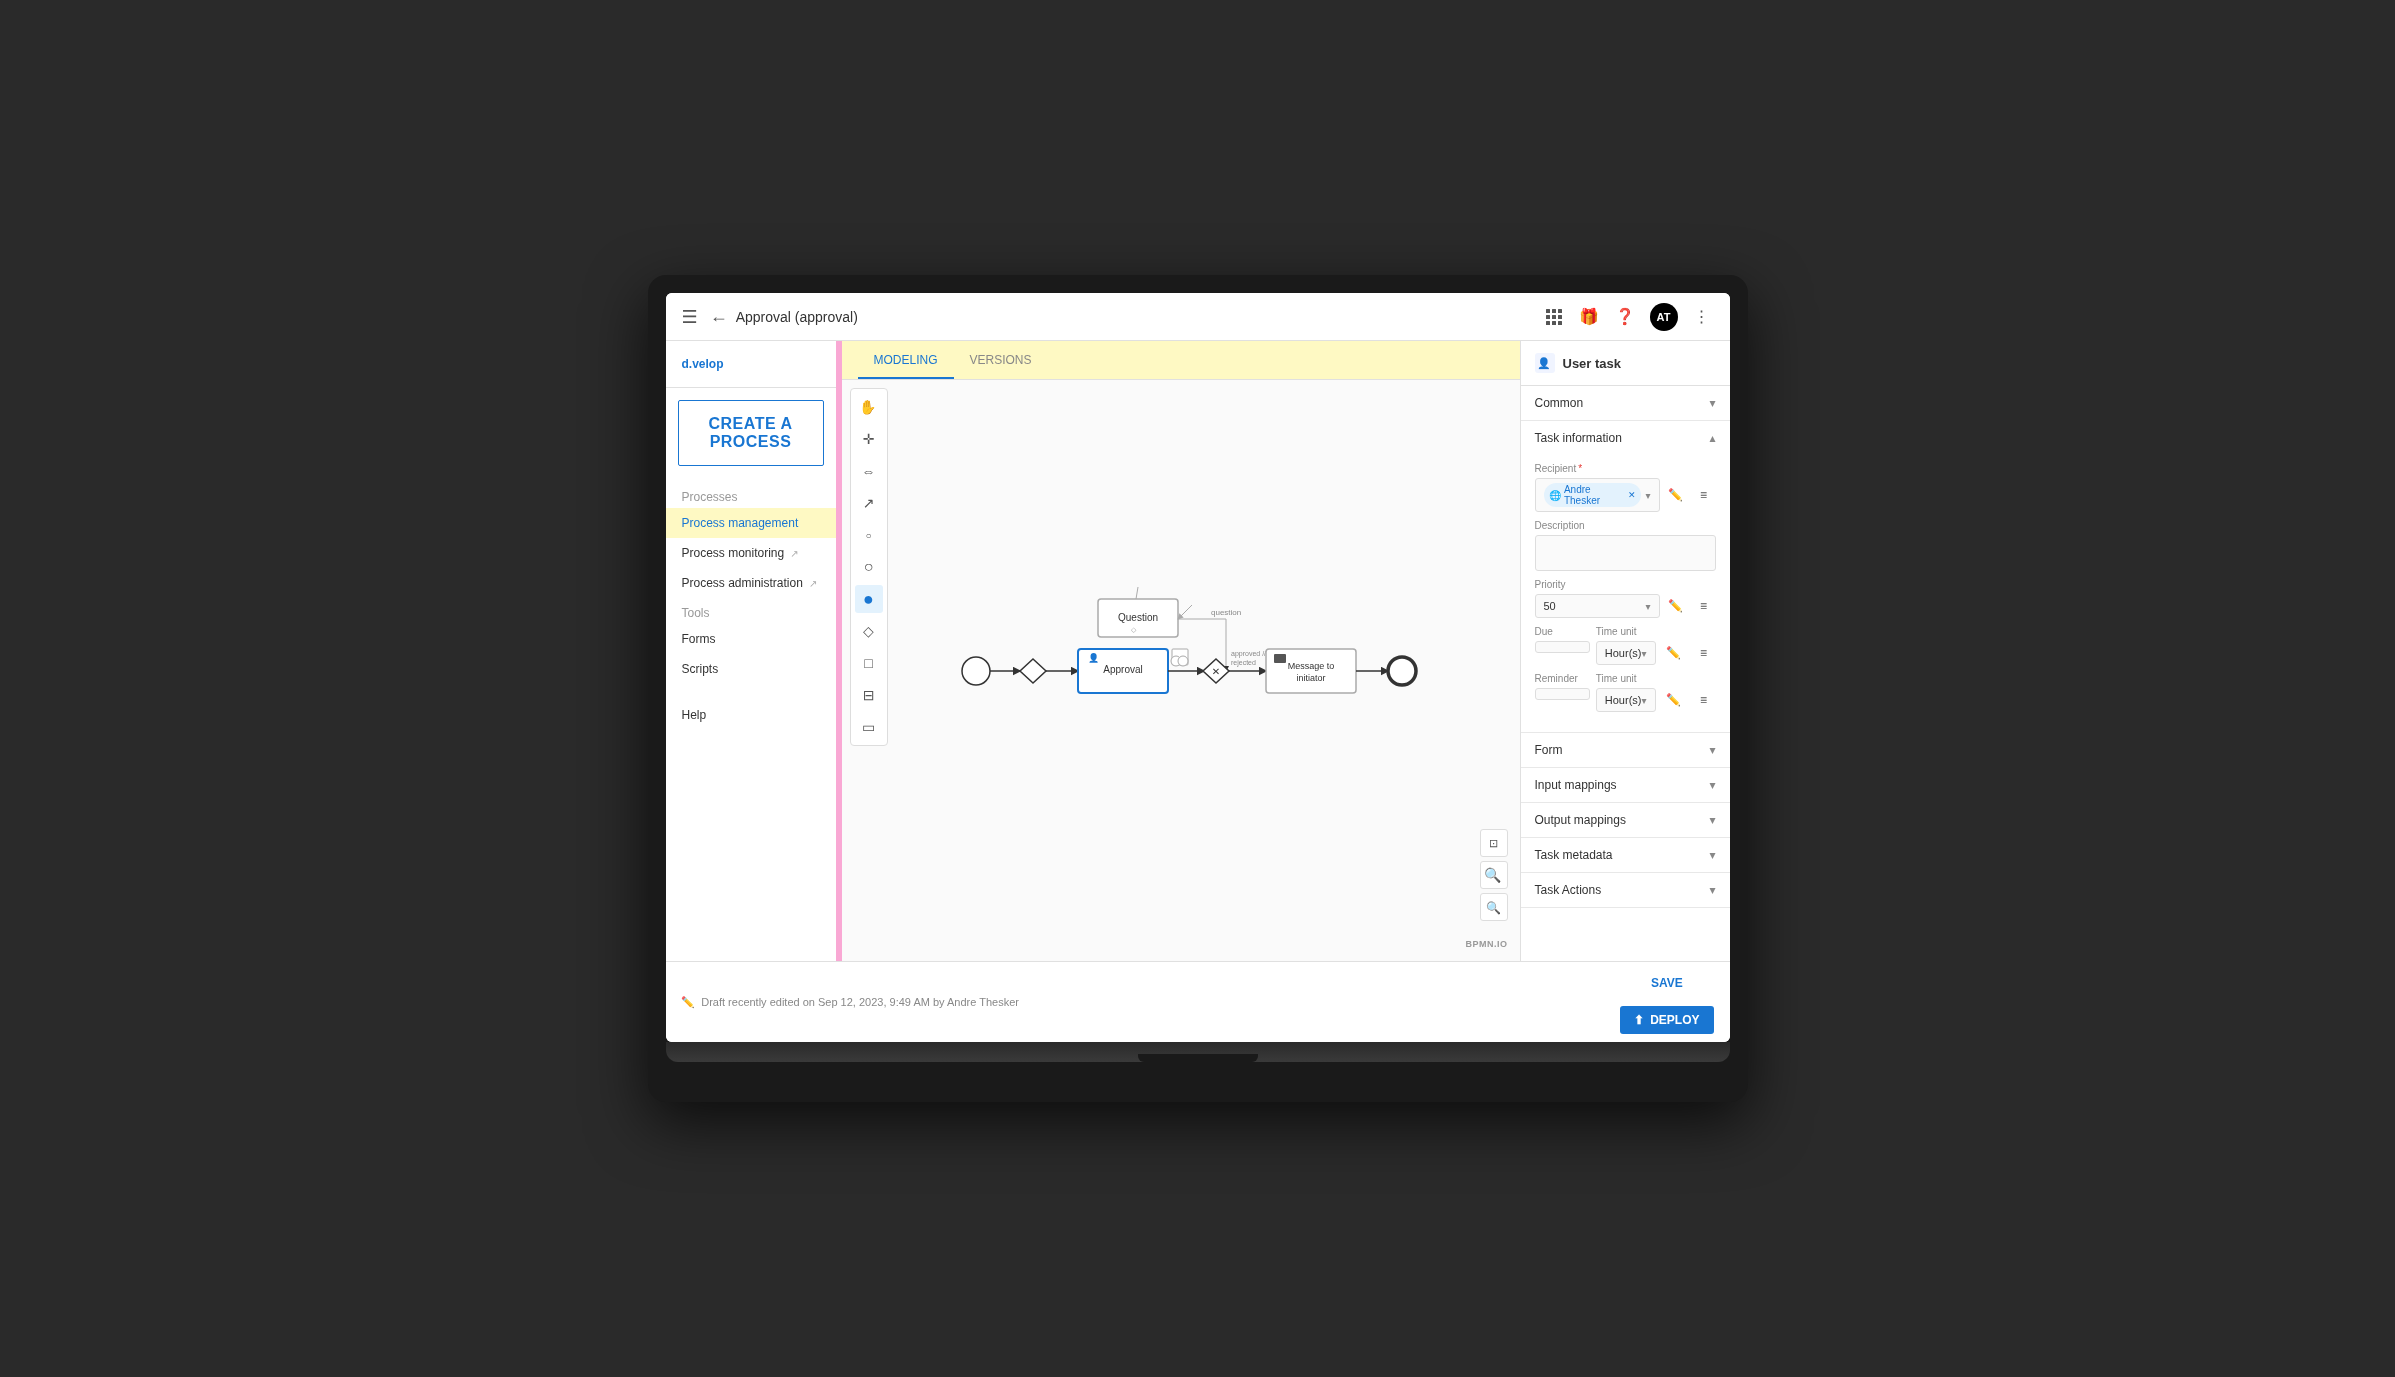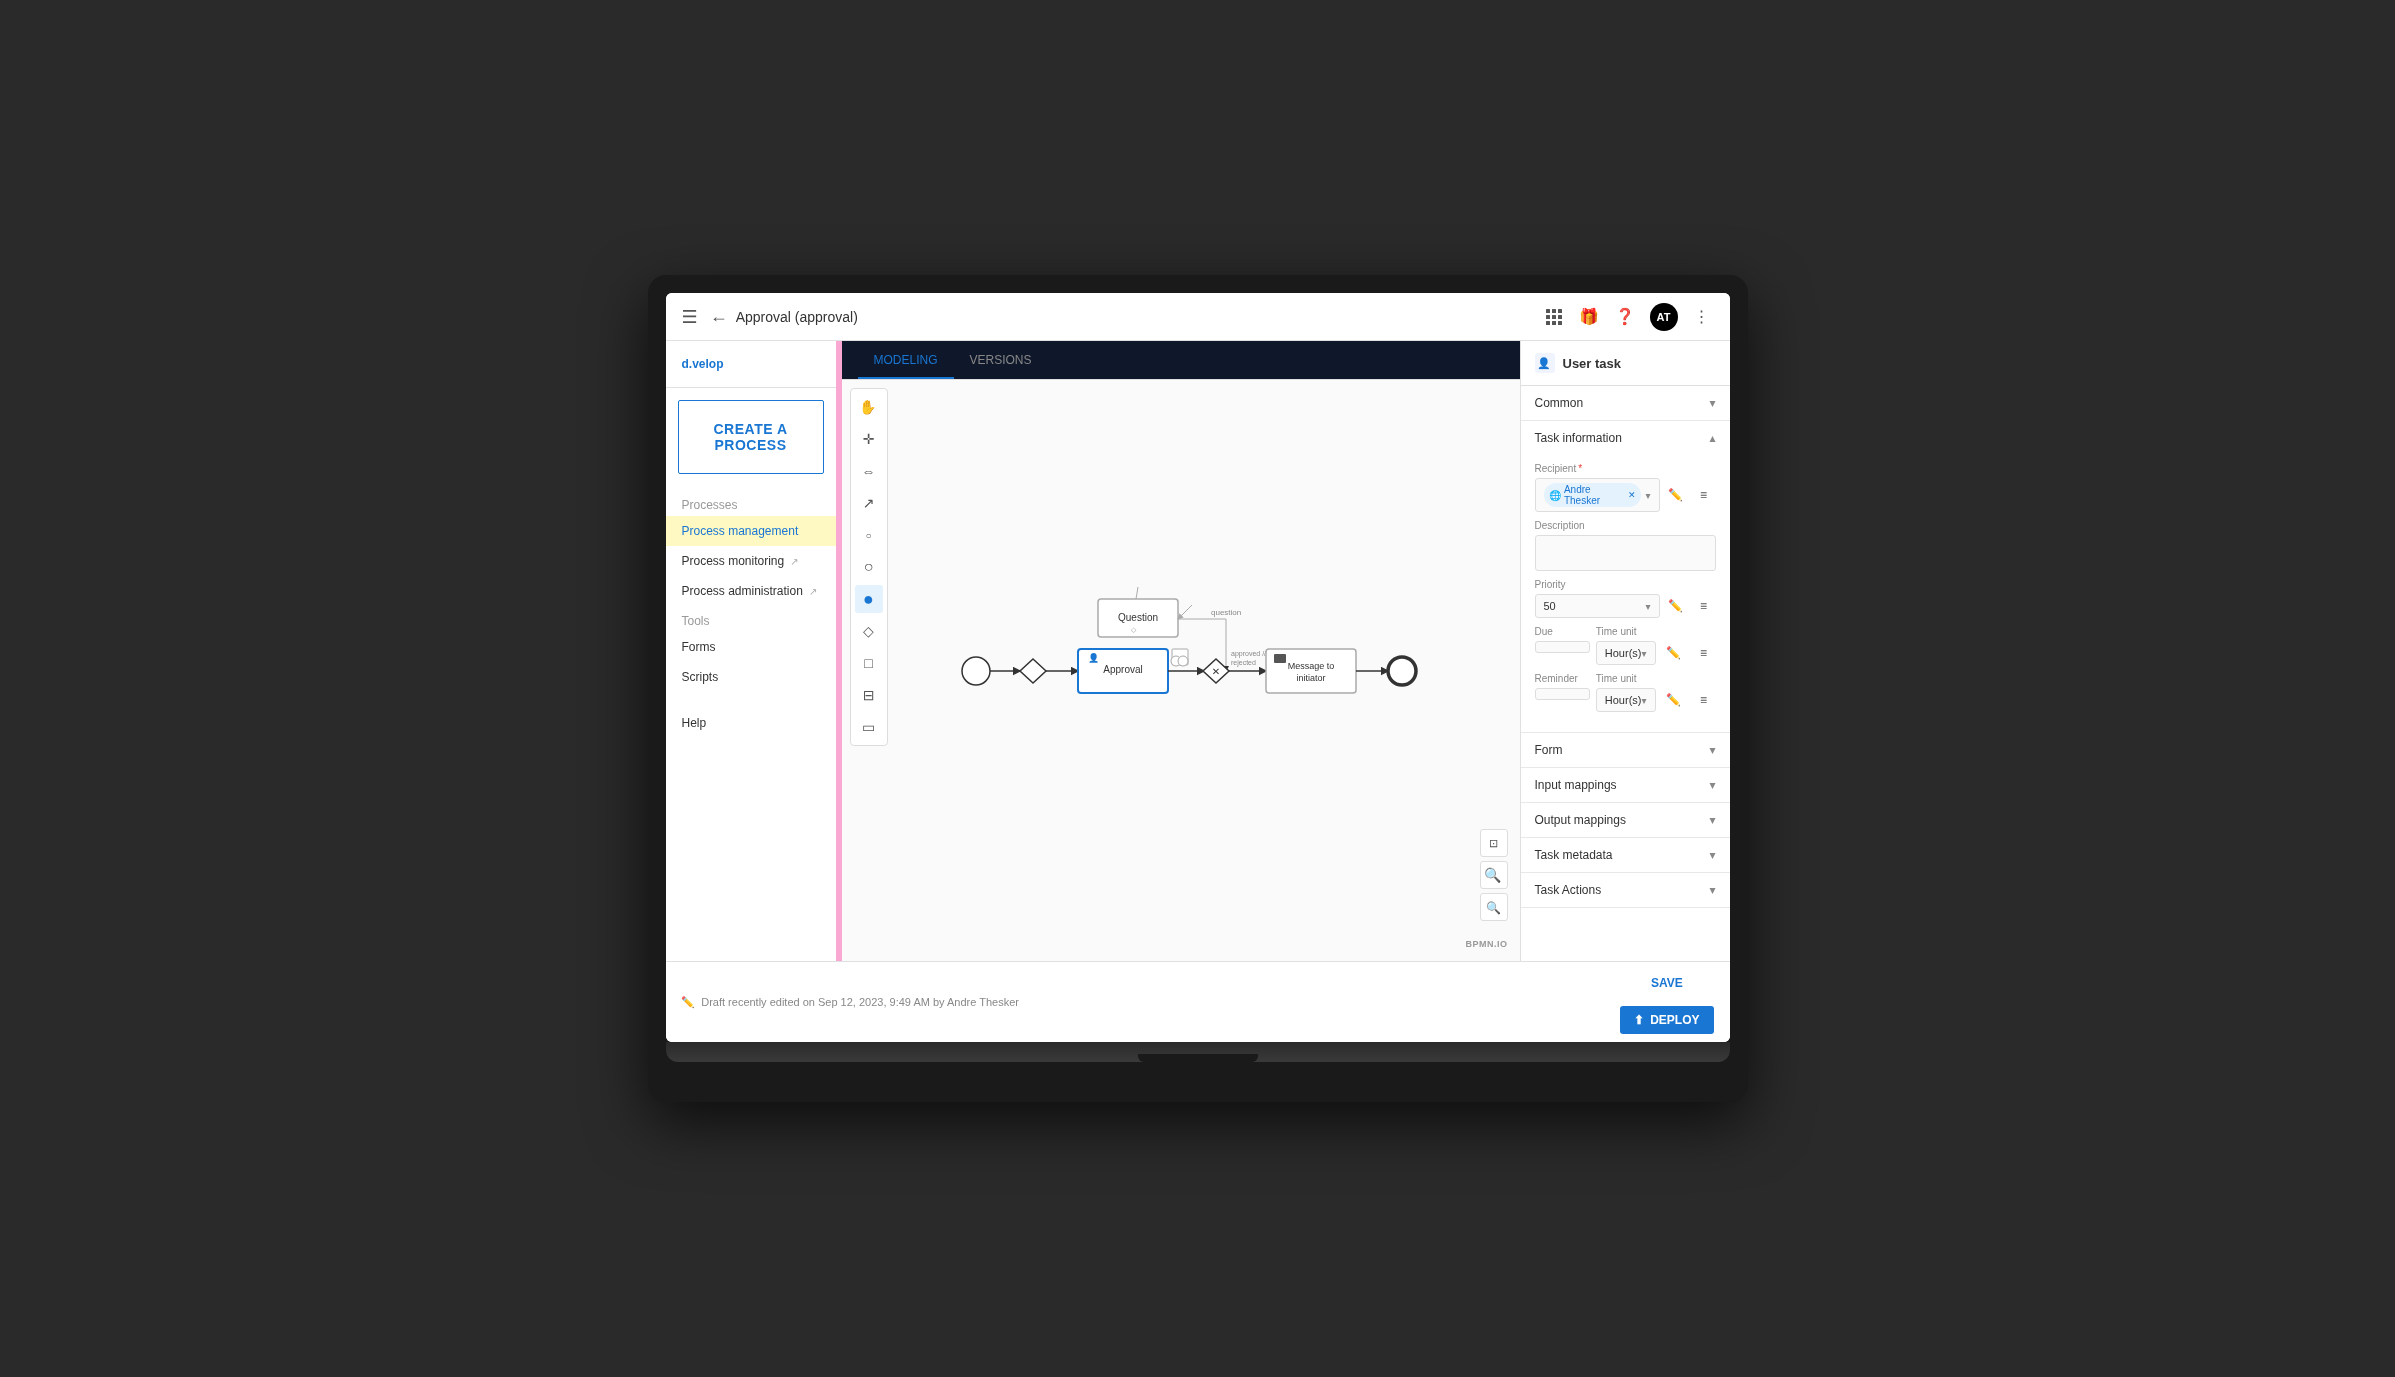--- a/index.html
+++ b/index.html
@@ -92,24 +92,24 @@
     .sidebar-brand {
       padding: 0 16px 16px 16px;
       font-size: 12px;
       font-weight: 600;
       color: #1976d2;
       border-bottom: 1px solid #e0e0e0;
       margin-bottom: 12px;
     }
     .create-process-btn {
       margin: 0 12px 16px 12px;
-      padding: 20px 10px;
+      padding: 14px 10px;
       border: 1.5px solid #1976d2;
       color: #1976d2;
-      font-size: 14px;
+      font-size: 16px;
       font-weight: 600;
       text-align: center;
       letter-spacing: 0.5px;
       cursor: pointer;
       border-radius: 2px;
     }
     .sidebar-section-label {
       font-size: 12px;
       color: #999;
       padding: 8px 28px 4px 16px;
@@ -136,21 +136,21 @@
     .main-area {
       flex: 1;
       display: flex;
       flex-direction: column;
       overflow: hidden;
     }
     .tabs-bar {
       display: flex;
       border-bottom: 1px solid #e0e0e0;
       padding: 0 16px;
-      background: #0f172a;
+      background: #fef9c3;
     }
     .tab {
       padding: 12px 16px 10px;
       font-size: 12px;
       font-weight: 500;
       color: #888;
       cursor: pointer;
       border-bottom: 2px solid transparent;
     }
     .tab.active {

